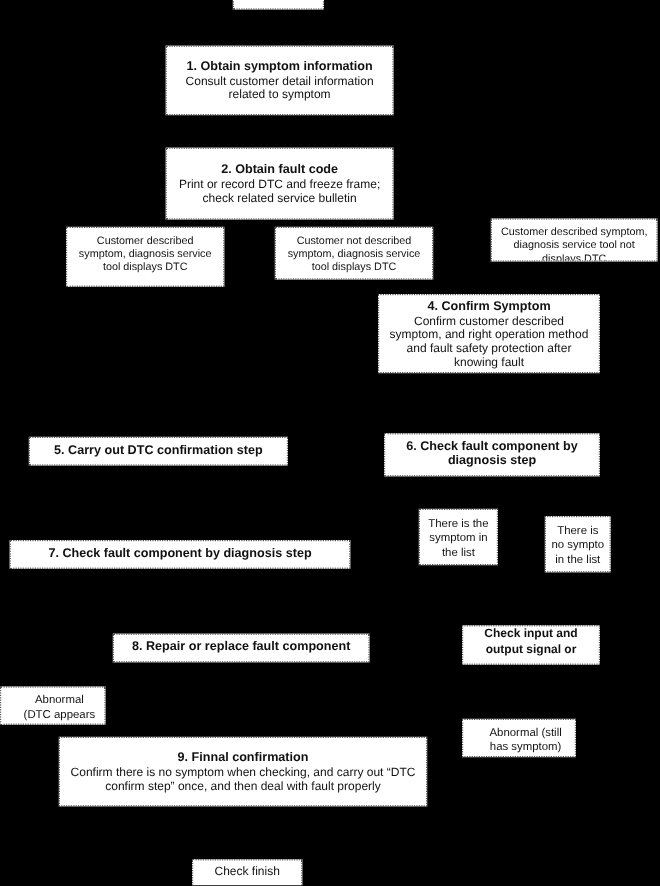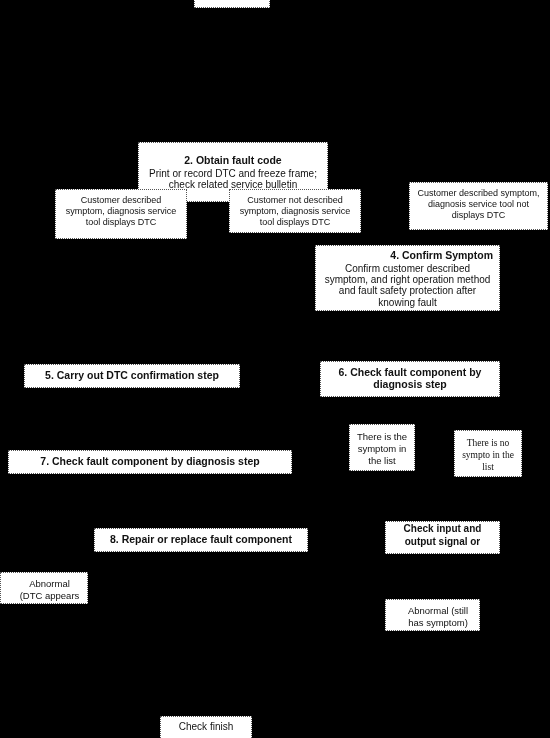--- a/index.html
+++ b/index.html
@@ -92,56 +92,60 @@
 </style>
 </head>
 <body>
 
 <div id="canvas">
 
   <div class="node plain" style="left:194px; top:-12px; width:76px; height:20px;">
     <span class="body"></span>
   </div>
 
+  <div class="node step" style="left:138px; top:38px; width:190px; height:58px;">
+    <span class="ttl">1. Obtain symptom information</span>
+    <span class="body">Consult customer detail information related to symptom</span>
+  </div>
 
-  <div class="node step" style="left:138px; top:142px; width:190px; height:60px;">
+  <div class="node step" style="left:138px; top:123px; width:190px; height:60px;">
     <span class="ttl">2. Obtain fault code</span>
     <span class="body">Print or record DTC and freeze frame; check related service bulletin</span>
   </div>
 
   <div class="node note" style="left:55px; top:189px; width:132px; height:50px;">
     <span class="body">Customer described symptom, diagnosis service tool displays DTC</span>
   </div>
 
   <div class="node note" style="left:229px; top:189px; width:132px; height:44px;">
     <span class="body">Customer not described symptom, diagnosis service tool displays DTC</span>
   </div>
 
-  <div class="node note" style="left:409px; top:182px; width:139px; height:48px;">
+  <div class="node note" style="left:409px; top:182px; width:139px; height:36px;">
     <span class="body">Customer described symptom, diagnosis service tool not displays DTC</span>
   </div>
 
-  <div class="node step" style="left:315px; top:245px; width:185px; height:66px;align-items:flex-end;">
+  <div class="node step" style="left:315px; top:245px; width:185px; height:66px;">
     <span class="ttl">4. Confirm Symptom</span>
     <span class="body">Confirm customer described symptom, and right operation method and fault safety protection after knowing fault</span>
   </div>
 
   <div class="node steponly" style="left:24px; top:364px; width:216px; height:24px;">
     <span class="ttl">5. Carry out DTC confirmation step</span>
   </div>
 
   <div class="node steponly" style="left:320px; top:361px; width:180px; height:36px;">
     <span class="ttl">6. Check fault component by diagnosis step</span>
   </div>
 
   <div class="node smallnote" style="left:349px; top:424px; width:66px; height:47px;">
     <span class="body">There is the symptom in the list</span>
   </div>
 
-  <div class="node smallnote" style="left:454px; top:430px; width:68px; height:47px;font-family:Liberation Serif, serif;">
+  <div class="node smallnote" style="left:454px; top:430px; width:55px; height:47px;">
     <span class="body">There is no sympto in the list</span>
   </div>
 
   <div class="node steponly" style="left:8px; top:450px; width:284px; height:24px;">
     <span class="ttl">7. Check fault component by diagnosis step</span>
   </div>
 
   <div class="node steponly" style="left:94px; top:528px; width:214px; height:24px;">
     <span class="ttl">8. Repair or replace fault component</span>
   </div>
@@ -151,18 +155,22 @@
   </div>
 
   <div class="node plain" style="left:0px; top:572px; width:88px; height:32px;">
     <span class="body">Abnormal (DTC appears again)</span>
   </div>
 
   <div class="node plain" style="left:385px; top:599px; width:95px; height:32px;">
     <span class="body">Abnormal (still has symptom)</span>
   </div>
 
+  <div class="node step" style="left:49px; top:614px; width:307px; height:58px;">
+    <span class="ttl">9. Finnal confirmation</span>
+    <span class="body">Confirm there is no symptom when checking, and carry out “DTC confirm step” once, and then deal with fault properly</span>
+  </div>
 
   <div class="node finish" style="left:160px; top:716px; width:92px; height:26px;">
     <span class="body">Check finish</span>
   </div>
 
 </div>
 
 </body></html>

